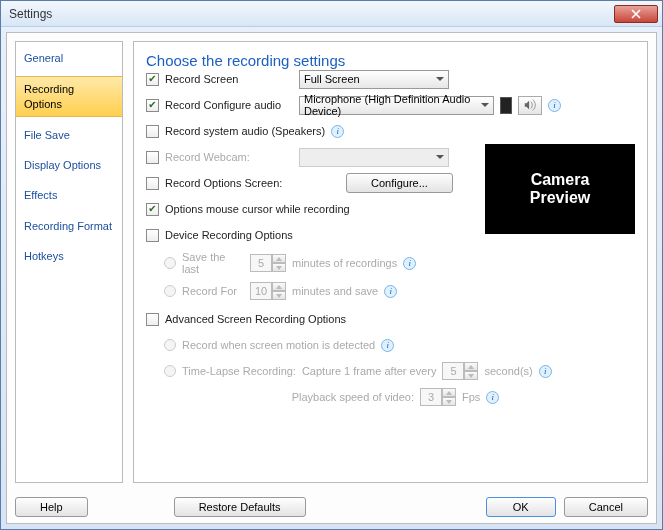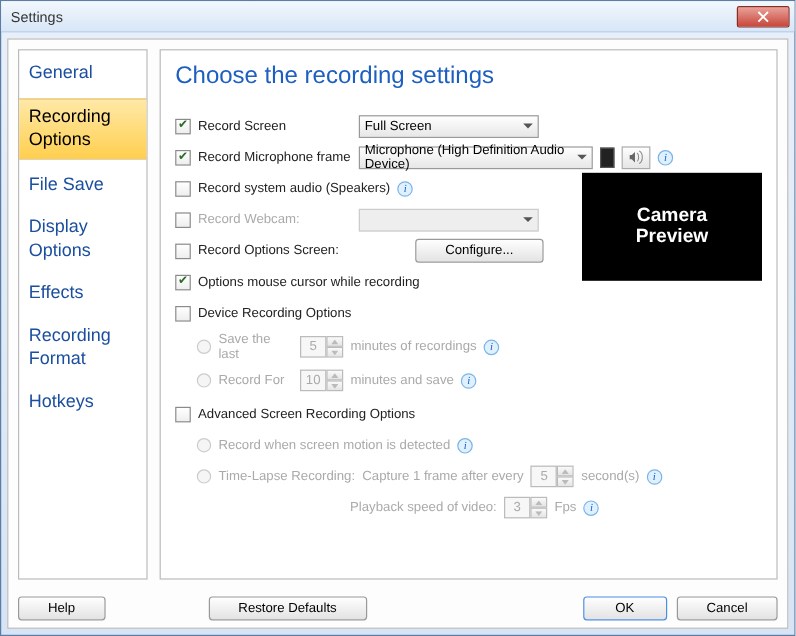--- a/index.html
+++ b/index.html
@@ -57,41 +57,41 @@
     .sidebar {
       width: 108px;
       border: 1px solid #bbb;
       background: #fff;
       padding-top: 4px;
     }
     .sidebar-item {
       padding: 5px 8px;
       color: #1a4e9e;
       cursor: default;
-      font-size: 15px;
+      font-size: 11px;
       line-height: 1.3;
       margin-bottom: 6px;
     }
     .sidebar-item.selected {
       background: linear-gradient(#ffe9a8, #ffcf4f);
       border-top: 1px solid #e6b84d;
       border-bottom: 1px solid #e6b84d;
       color: #000;
     }
     .main {
       flex: 1;
       border: 1px solid #bbb;
       background: #fff;
       padding: 10px 12px;
       position: relative;
     }
     .heading {
       color: #1d5fc1;
-      font-size: 20px;
-      margin-bottom: 20px;
+      font-size: 15px;
+      margin-bottom: 0;
     }
     .row {
       display: flex;
       align-items: center;
       gap: 6px;
       margin-bottom: 6px;
       min-height: 20px;
     }
     .checkbox {
       width: 13px; height: 13px;
@@ -209,21 +209,21 @@
         <div class="heading">Choose the recording settings</div>
 
         <div class="row">
           <span class="checkbox checked"></span>
           <span class="label left-col">Record Screen</span>
           <span class="select w-lg">Full Screen</span>
         </div>
 
         <div class="row">
           <span class="checkbox checked"></span>
-          <span class="label left-col">Record Microphone frame</span>
+          <span class="label left-col">Record Configure audio</span>
           <span class="select w-xl">Microphone (High Definition Audio Device)</span>
           <span class="level-meter"></span>
           <span class="sound-btn">
             <svg viewBox="0 0 16 16">
                 <path d="M2 6h2l3-3v10l-3-3H2z" fill="#666"></path>
                 <path d="M9 4c2 1 2 7 0 8M11 2c4 2 4 10 0 12" fill="none" stroke="#888" stroke-width="1"></path>
               </svg>
           </span>
           <span class="info-icon"></span>
         </div>

